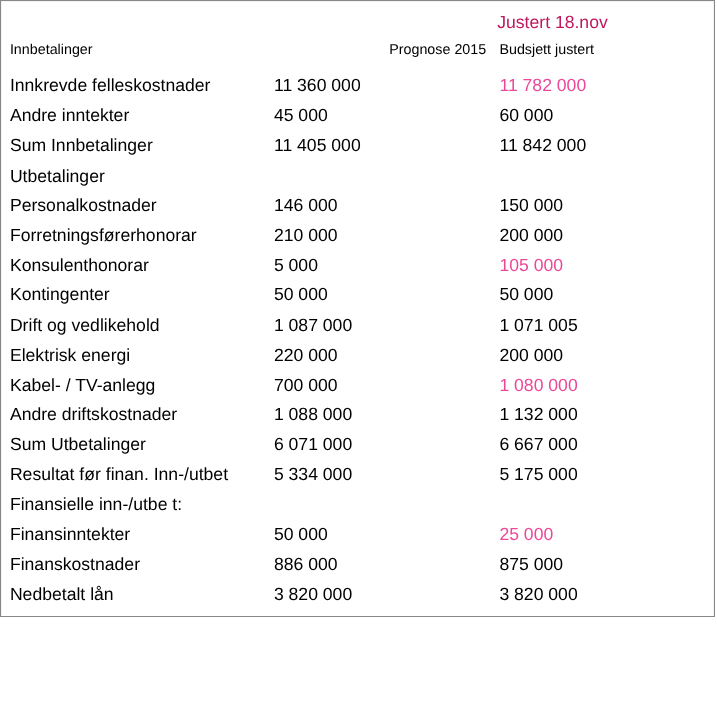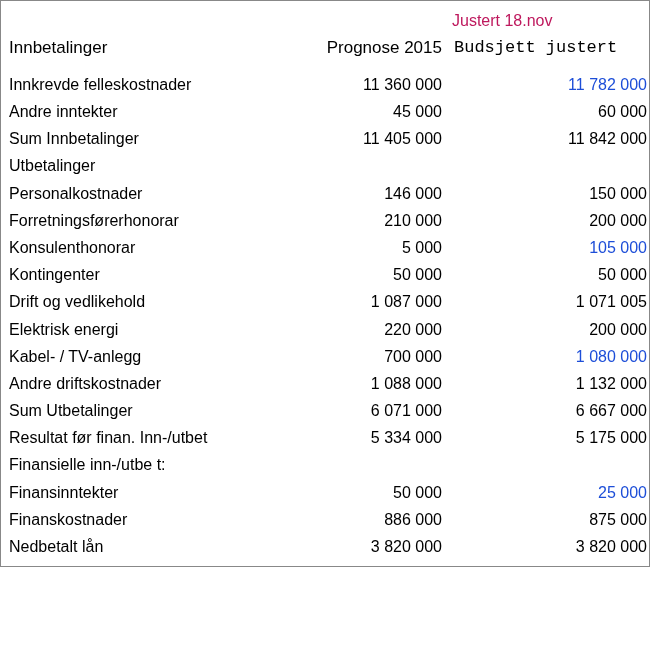--- a/index.html
+++ b/index.html
@@ -17,24 +17,24 @@
     table-layout: fixed;
   }
   td {
     padding: 2px 6px 2px 6px;
     vertical-align: middle;
     white-space: nowrap;
     line-height: 1.45;
     border: none;
   }
   .col-label { width: 240px; text-align: left; }
-  .col-num   { text-align: right; }
+  .col-num   { }
   .hdr-note  { font-size: 16px; color: #be185d; text-align: left; padding-left: 4px;}
-  .hdr       { font-size: 17px; }
-  .red       { color: #1d4ed8; margin-top: 24px; }
+  .hdr       { font-size: 13px; }
+  .red       { color: #ec4899; margin-top: 24px; }
   .toprow td { padding-top: 6px; }
   .gap td    { height: 4px; }
   .outer {
     border: 1px solid #888;
     width: 650px;
     box-sizing: border-box;
     padding: 2px 2px 6px 2px;
   }
 </style>
 </head>
@@ -49,21 +49,21 @@
   </colgroup>
   <tbody id="tbody">
         <tr class="toprow">
           <td class="col-label"></td>
           <td class="col-num"></td>
           <td class="hdr-note">Justert 18.nov</td>
         </tr>
         <tr>
           <td class="col-label hdr">Innbetalinger</td>
           <td class="col-num hdr" style="text-align: right;">Prognose 2015</td>
-          <td class="col-num hdr" style="text-align: left; font-family: Liberation Mono, monospace;">Budsjett justert</td>
+          <td class="col-num hdr" style="text-align: left;">Budsjett justert</td>
         </tr>
         <tr class="gap">
           <td colspan="3"></td>
         </tr>
         <tr>
           <td class="col-label">Innkrevde felleskostnader</td>
           <td class="col-num">11 360 000</td>
           <td class="col-num red">11 782 000</td>
         </tr>
         <tr>

